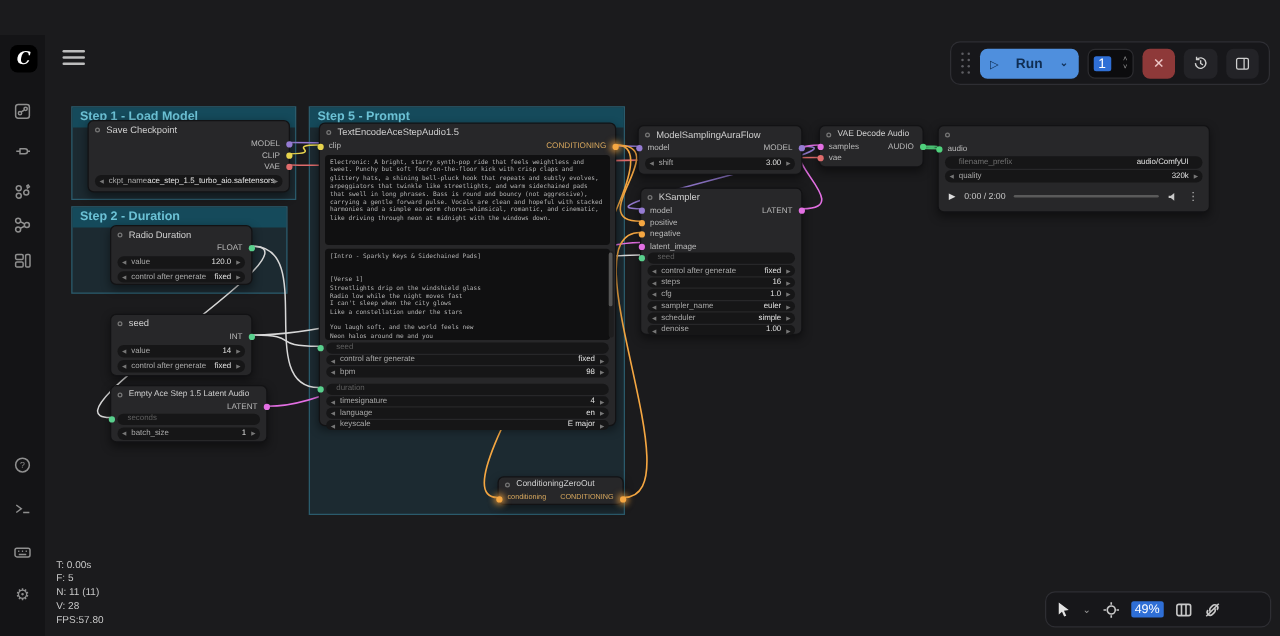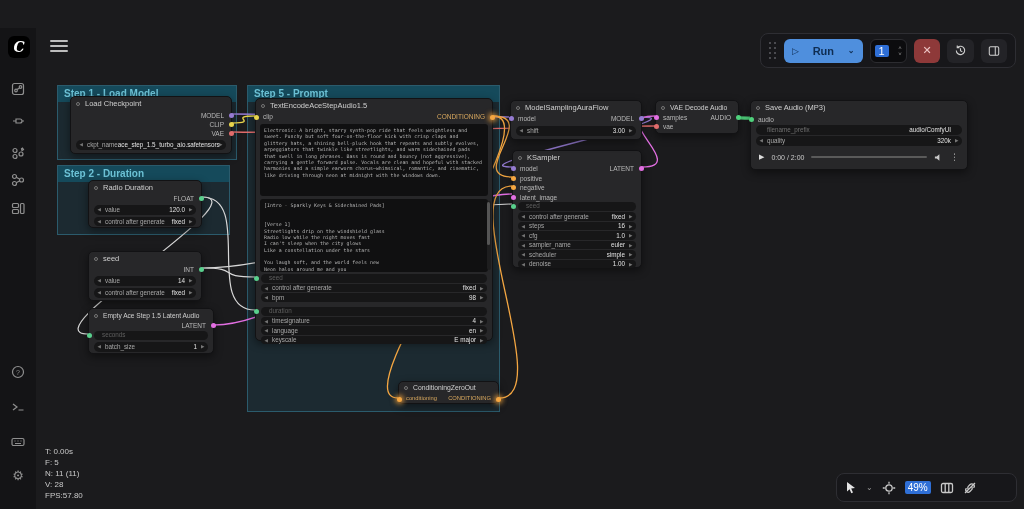--- a/index.html
+++ b/index.html
@@ -186,21 +186,21 @@
     <path d="M214 325 C304 325 422 194 512 194" stroke="#e36fe3" stroke-width="1.3" fill="none"></path>
     <path d="M493 116 C540 116 466 177 512 177" stroke="#f5a742" stroke-width="1.3" fill="none"></path>
     <path d="M493 116 C556 116 338 398 398 398" stroke="#f5a742" stroke-width="1.3" fill="none"></path>
     <path d="M499 398 C558 398 452 186 512 186" stroke="#f5a742" stroke-width="1.3" fill="none"></path>
     <path d="M642 117 C702 117 452 167 512 167" stroke="#957bd2" stroke-width="1.3" fill="none"></path>
     <path d="M642 167 C690 167 606 116 655 116" stroke="#e36fe3" stroke-width="1.3" fill="none"></path>
     <path d="M739 117 C772 117 716 119 750 119" stroke="#4fd17c" stroke-width="1.3" fill="none"></path>
   </svg>
 
   <div class="node" style="left:70px;top:96px;width:162px;height:58px">
-    <div class="ntitle">Load Checkpoint</div>
+    <div class="ntitle">Save Checkpoint</div>
     <span class="cdot"></span>
     <div class="prow" style="top:110px;top:14px">
         <span class="plab-r">MODEL</span>
         <span class="pdot r c-model"></span>
       </div>
     <div class="prow" style="top:23px">
         <span class="plab-r">CLIP</span>
         <span class="pdot r c-clip"></span>
       </div>
     <div class="prow" style="top:32px">
@@ -398,21 +398,20 @@
     </div>
     <span class="pdot l c-latent" style="top:14px"></span>
     <span class="pdot r c-audio" style="top:14px"></span>
     <div class="prow" style="top:21px">
         <span class="plab-l">vae</span>
       </div>
     <span class="pdot l c-vae" style="top:23px"></span>
   </div>
 
   <div class="node" style="left:750px;top:100px;width:218px;height:70px">
-    <div class="ntitle">Save Audio (MP3)</div>
     <span class="cdot"></span>
     <div class="prow" style="top:14px">
         <span class="plab-l">audio</span>
       </div>
     <span class="pdot l c-audio" style="top:16px"></span>
     <div class="widget noarrow" style="top:24px">
       <span style="color:#6f6f6f">filename_prefix</span>
       <span class="wval">audio/ComfyUI</span>
     </div>
     <div class="widget" style="top:35px">

